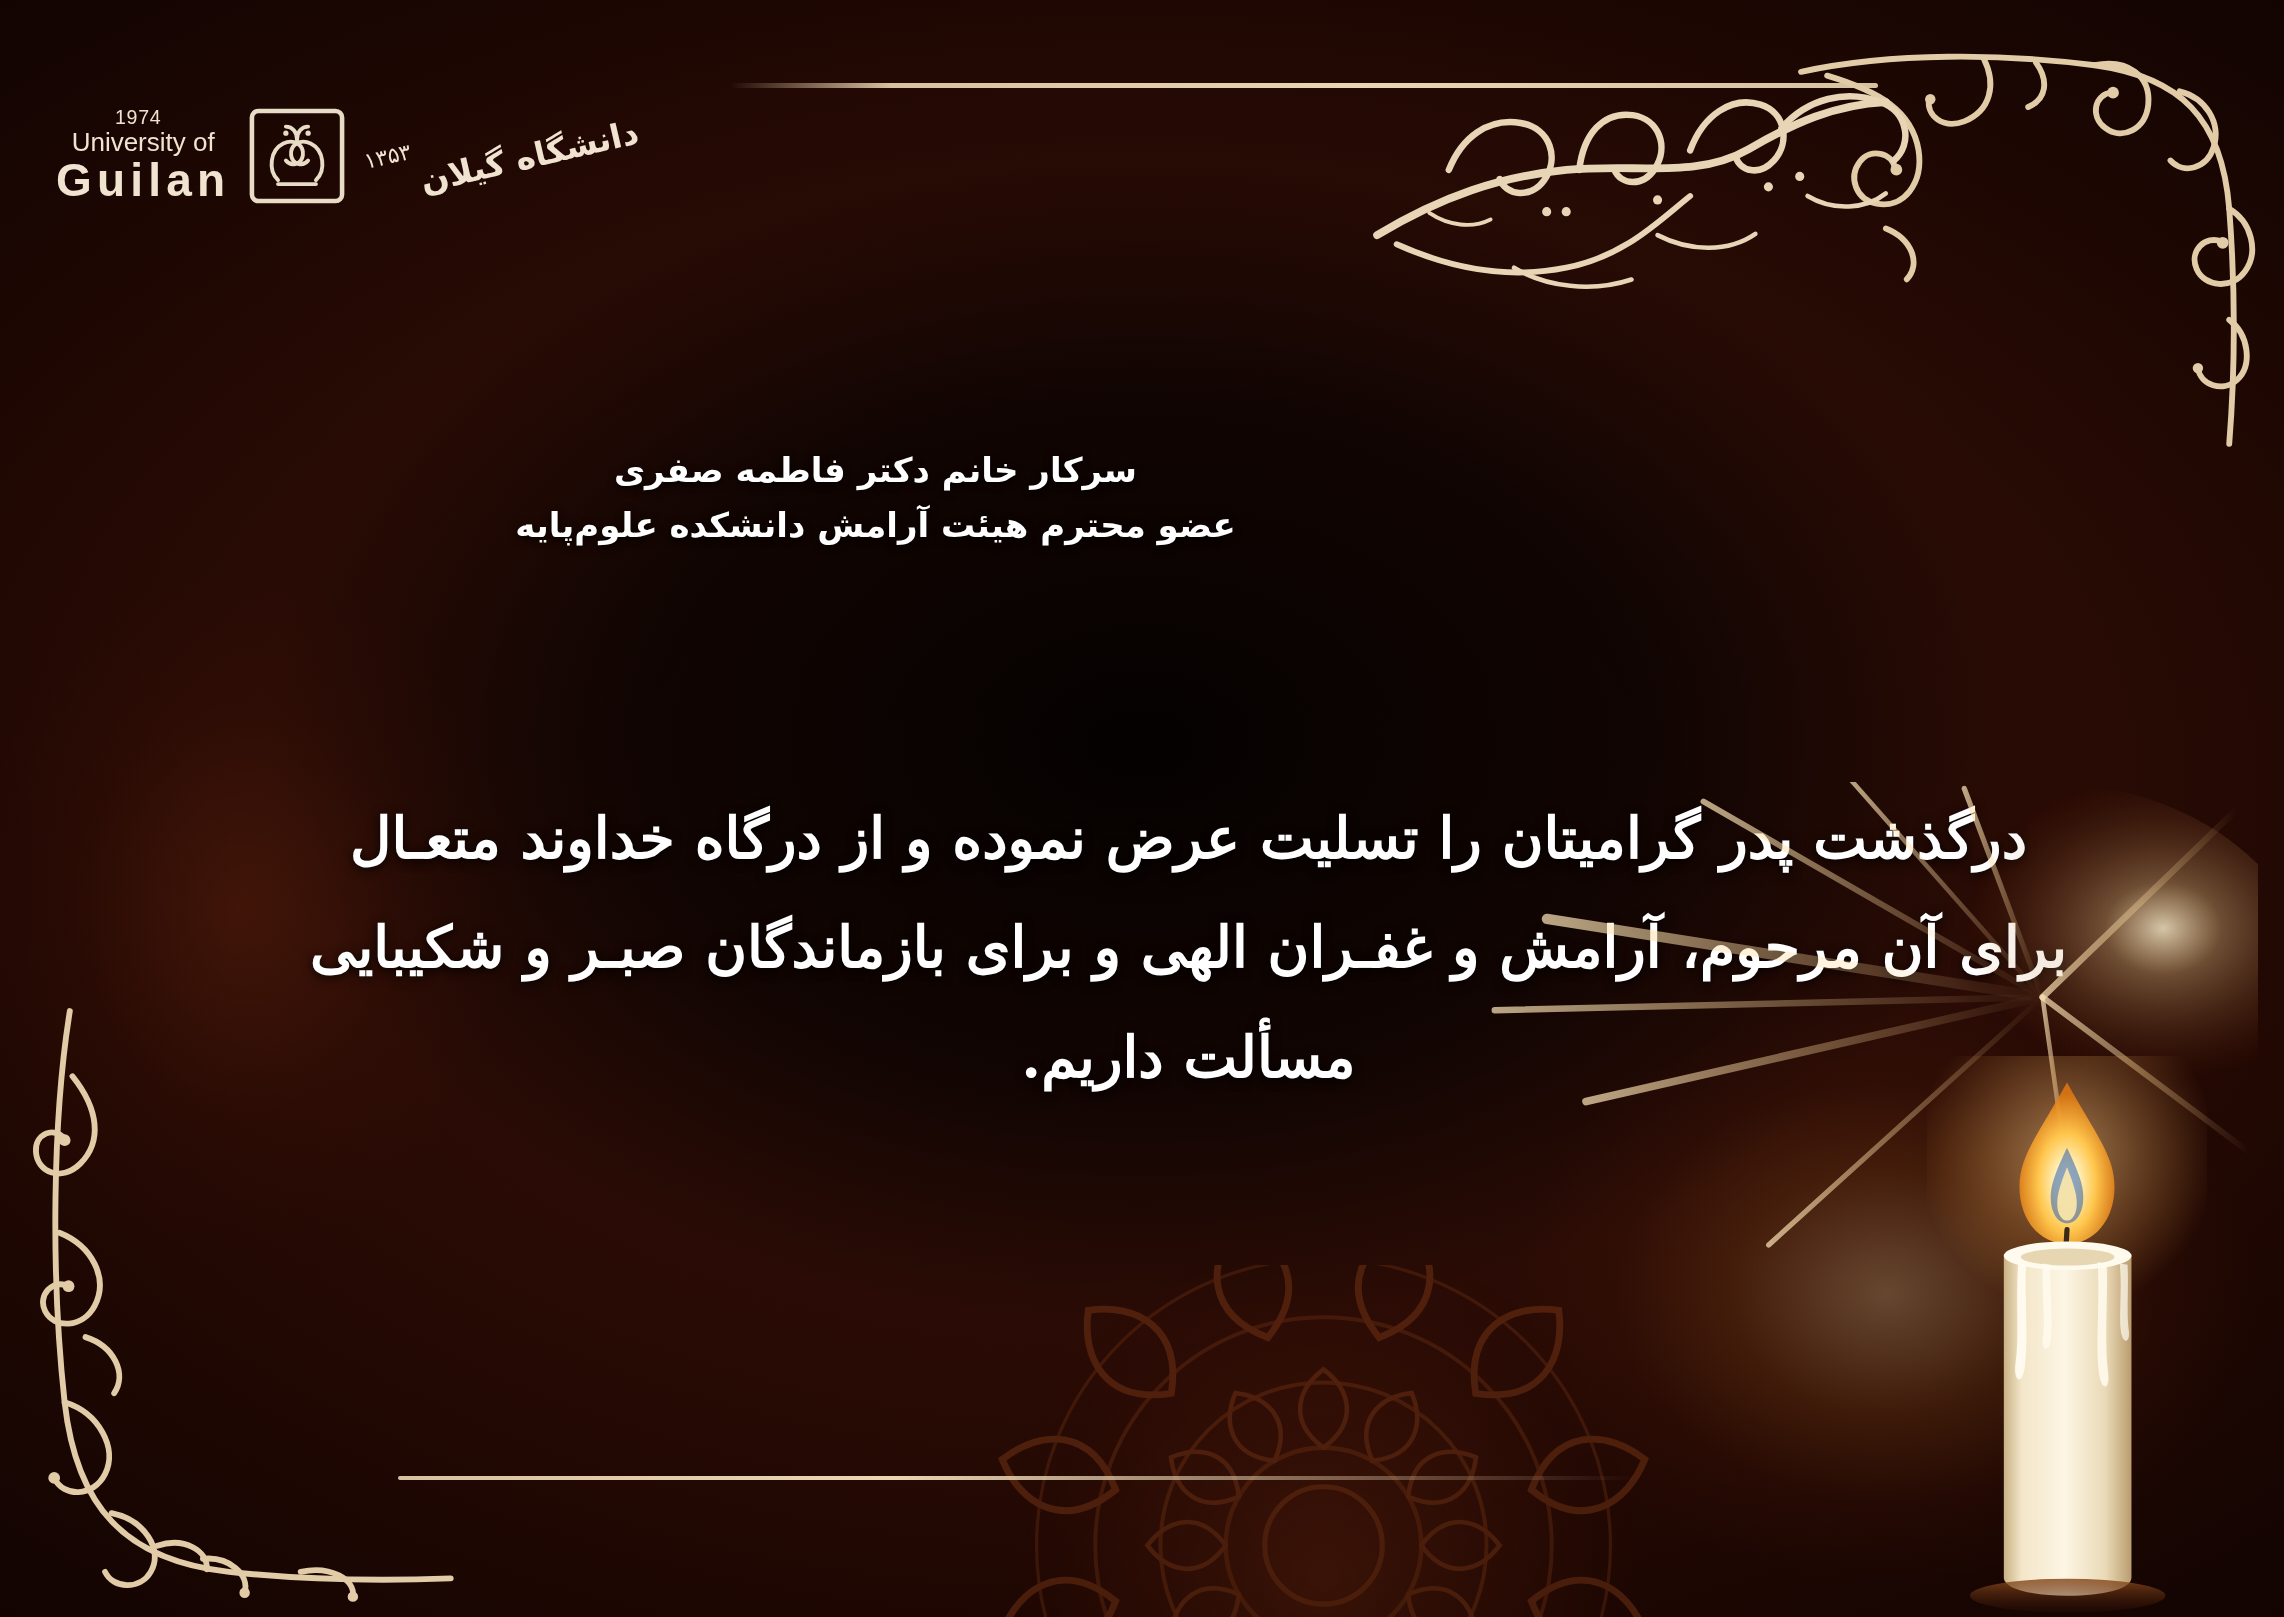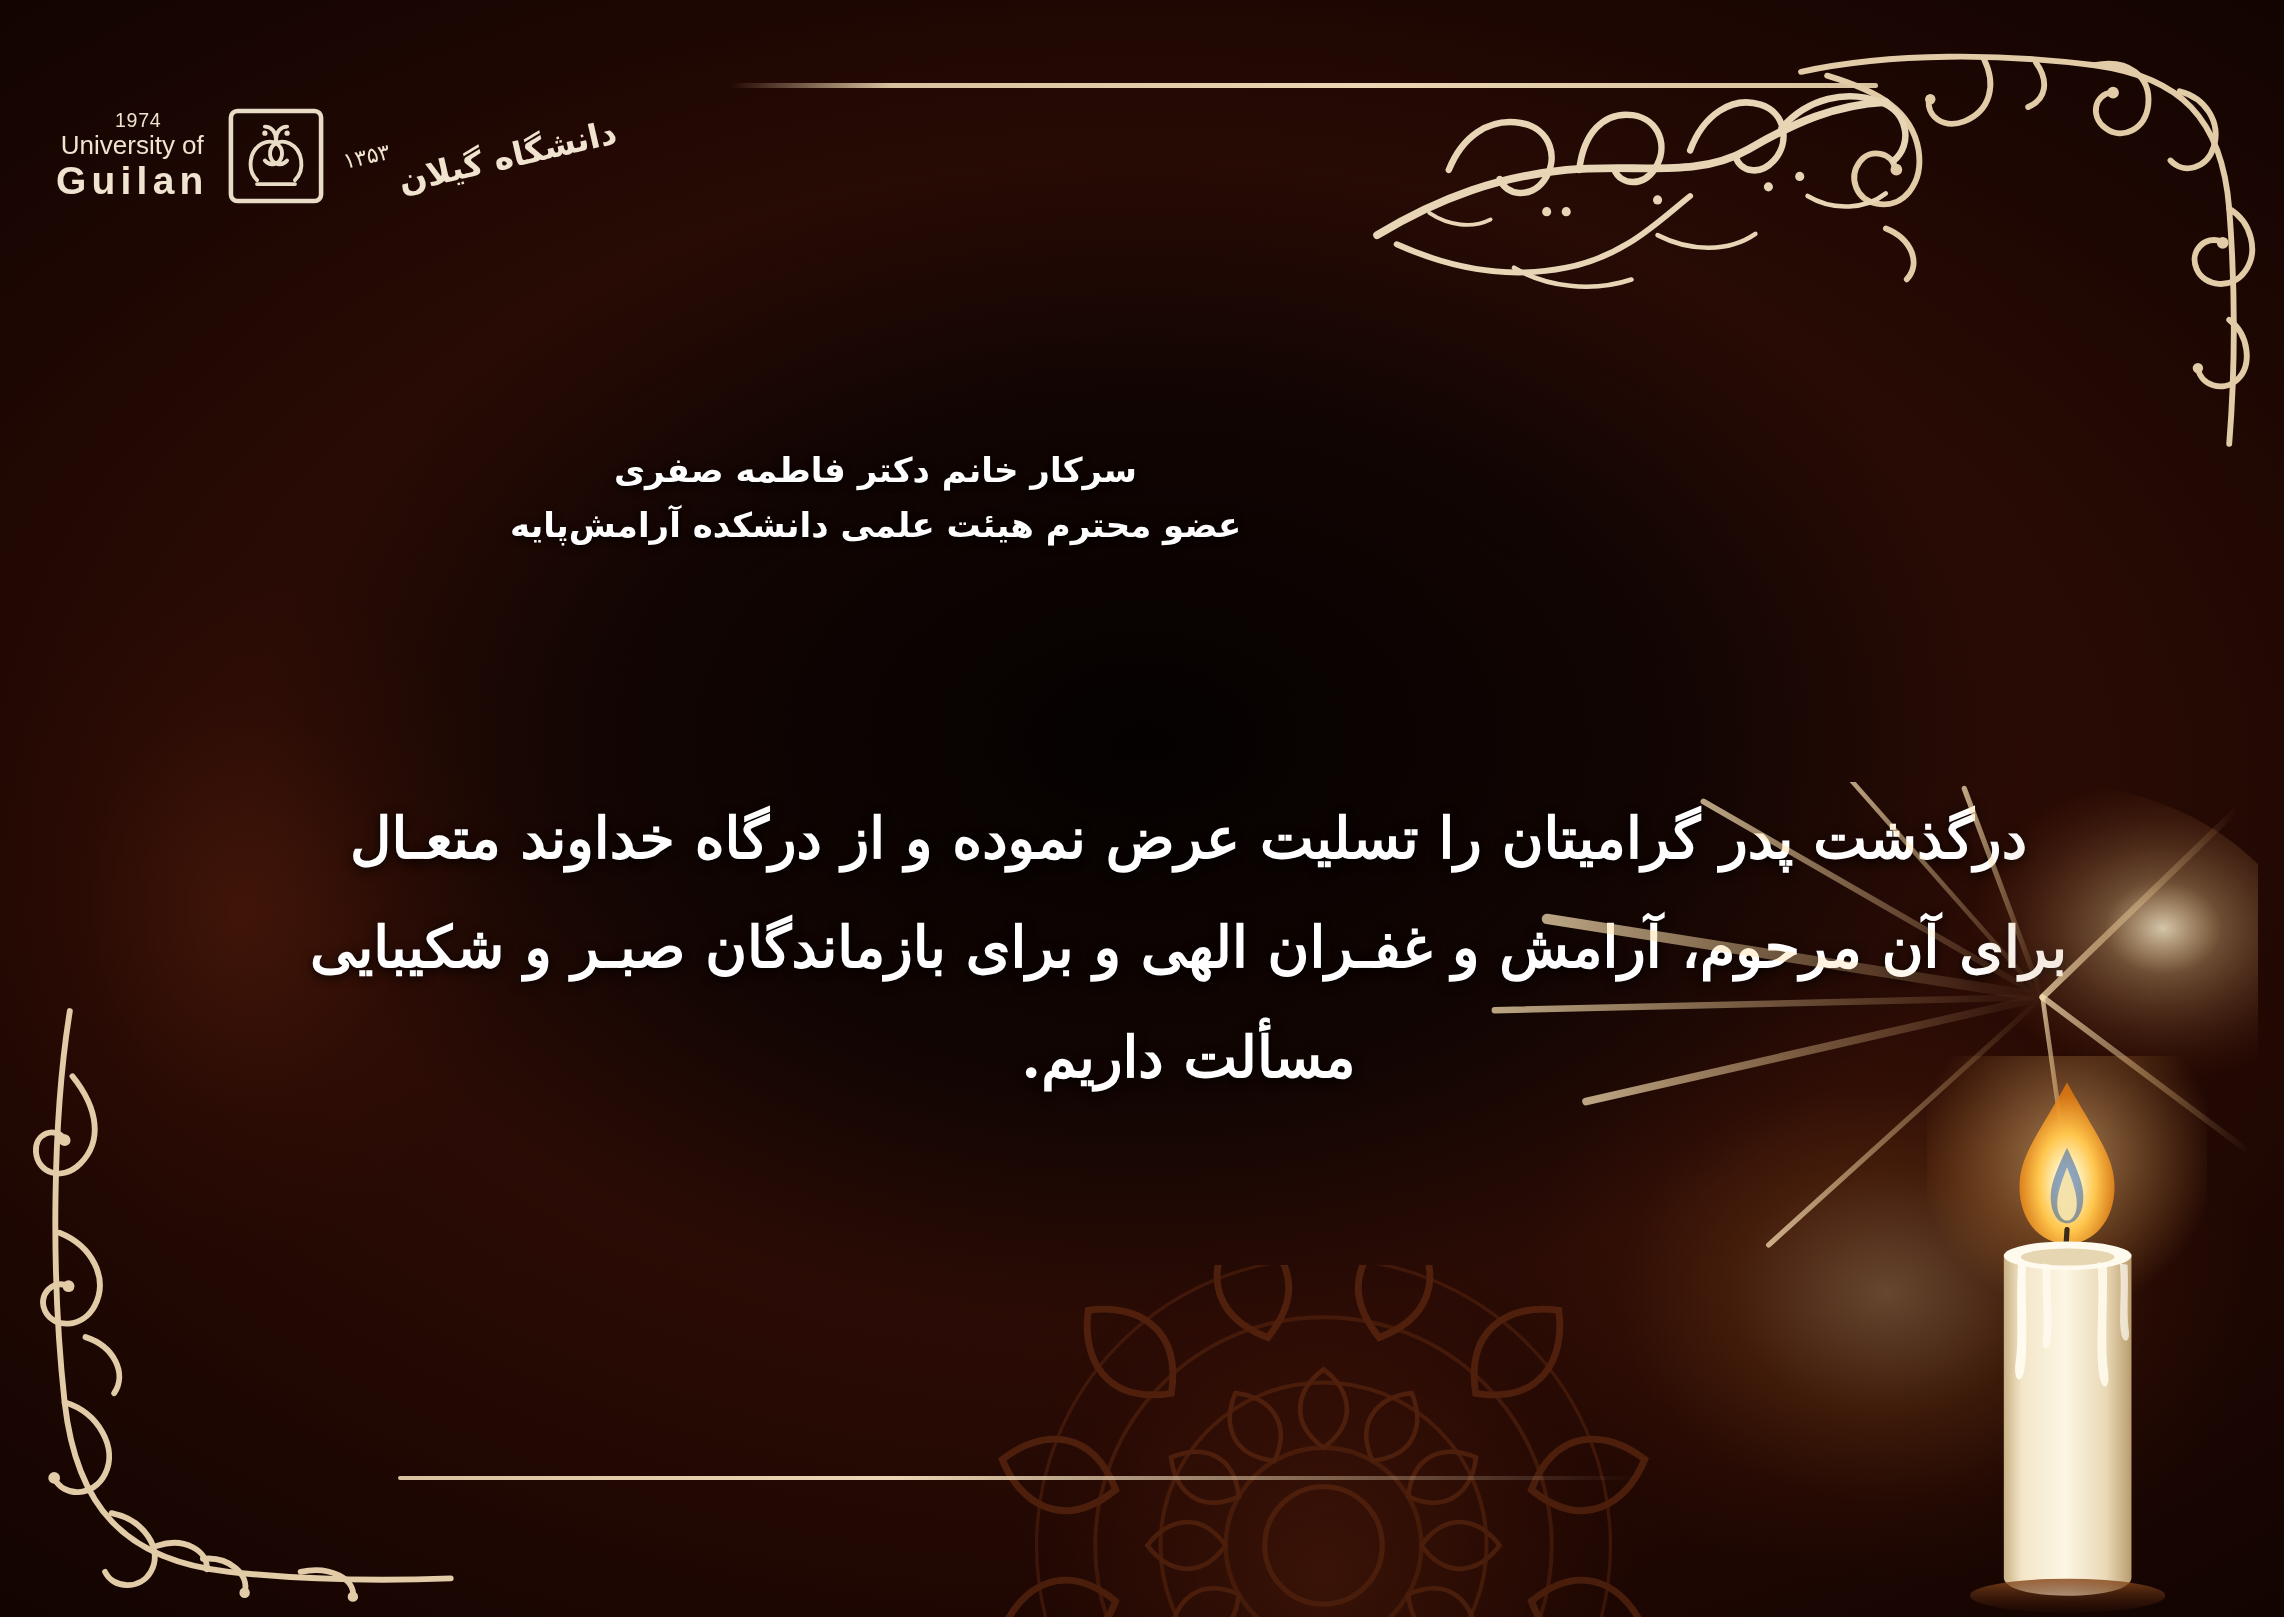--- a/index.html
+++ b/index.html
@@ -81,21 +81,21 @@
     display: block;
     color: #efe2ce;
   }
   .logo-en .uni {
     font-size: 26px;
     font-weight: 400;
     display: block;
     text-align: center;
   }
   .logo-en .guilan {
-    font-size: 39px;
+    font-size: 46px;
     font-weight: 700;
     letter-spacing: 5.2px;
     display: block;
     text-align: center;
   }
   .logo-mark {
     width: 98px;
     height: 98px;
   }
   .logo-fa {
@@ -374,21 +374,21 @@
     </svg>
 
     <div style="display:flex;align-items:center;gap:6.5px;">
       <div class="logo-year-fa">۱۳۵۳</div>
       <div class="logo-fa">دانشگاه گیلان</div>
     </div>
   </div>
 
   <div class="salutation">
     <div>سرکار خانم دکتر فاطمه صفری</div>
-    <div>عضو محترم هیئت علمی دانشکده آرامش‌پایه</div>
+    <div>عضو محترم هیئت آرامش دانشکده علوم‌پایه</div>
   </div>
 
   <div class="body-text">درگذشت پدر گرامیتان را تسلیت عرض نموده و از درگاه خداوند متعـال برای آن مرحوم، آرامش و غفـران الهی و برای بازماندگان صبـر و شکیبایی مسألت داریم.</div>
 
 
   <svg class="star-burst" viewBox="0 0 1180 980">
     <defs>
       <radialGradient id="burstCore" cx="72%" cy="34%" r="36%">
         <stop offset="0%" stop-color="#fff3d2" stop-opacity="0.85"></stop>
         <stop offset="30%" stop-color="#ffd795" stop-opacity="0.35"></stop>

